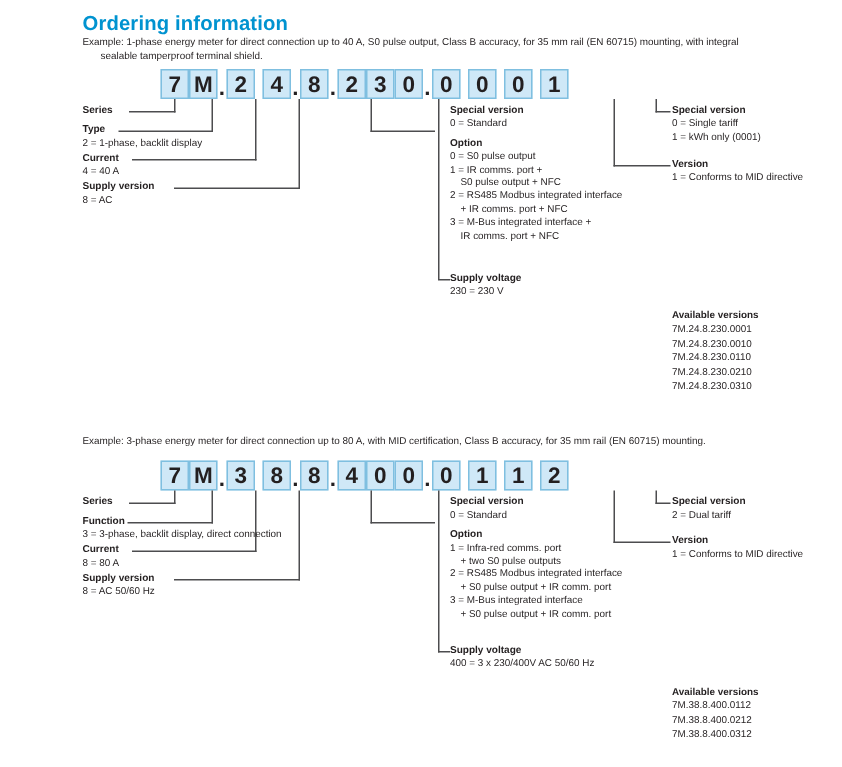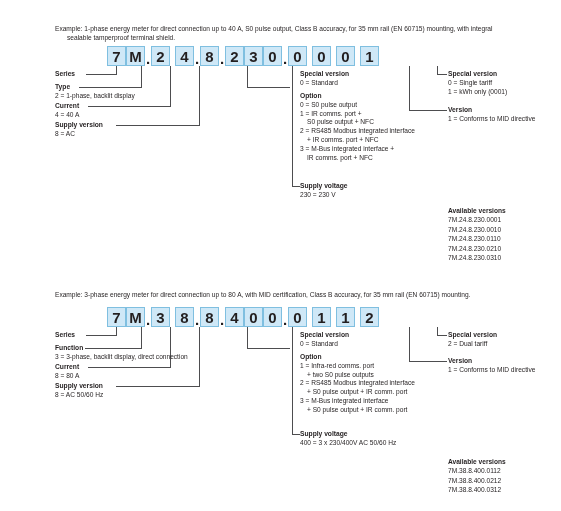--- a/index.html
+++ b/index.html
@@ -59,20 +59,21 @@
   .lbl .ind{padding-left:7px;}
 
   .avail{position:absolute;font-size:6.6px;line-height:9.4px;white-space:nowrap;}
   .avail b{font-weight:bold;}
 </style>
 </head>
 <body>
 
 <div class="page">
 
+  <div class="section-title" style="left:55px;top:8px;">Ordering information</div>
 
   <div class="example-line" style="left:55px;top:24px;width:500px;">Example: 1-phase energy meter for direct connection up to 40 A, S0 pulse output, Class B accuracy, for 35 mm rail (EN 60715) mounting, with integral</div>
   <div class="example-line" style="left:67px;top:33px;width:480px;">sealable tamperproof terminal shield.</div>
 
   <div class="codebar" style="left:107px;top:46px;">
     <div class="cell">7</div>
     <div class="cell">M</div>
     <div class="dot">.</div>
     <div class="cell">2</div>
     <div style="width:5px;"></div>

